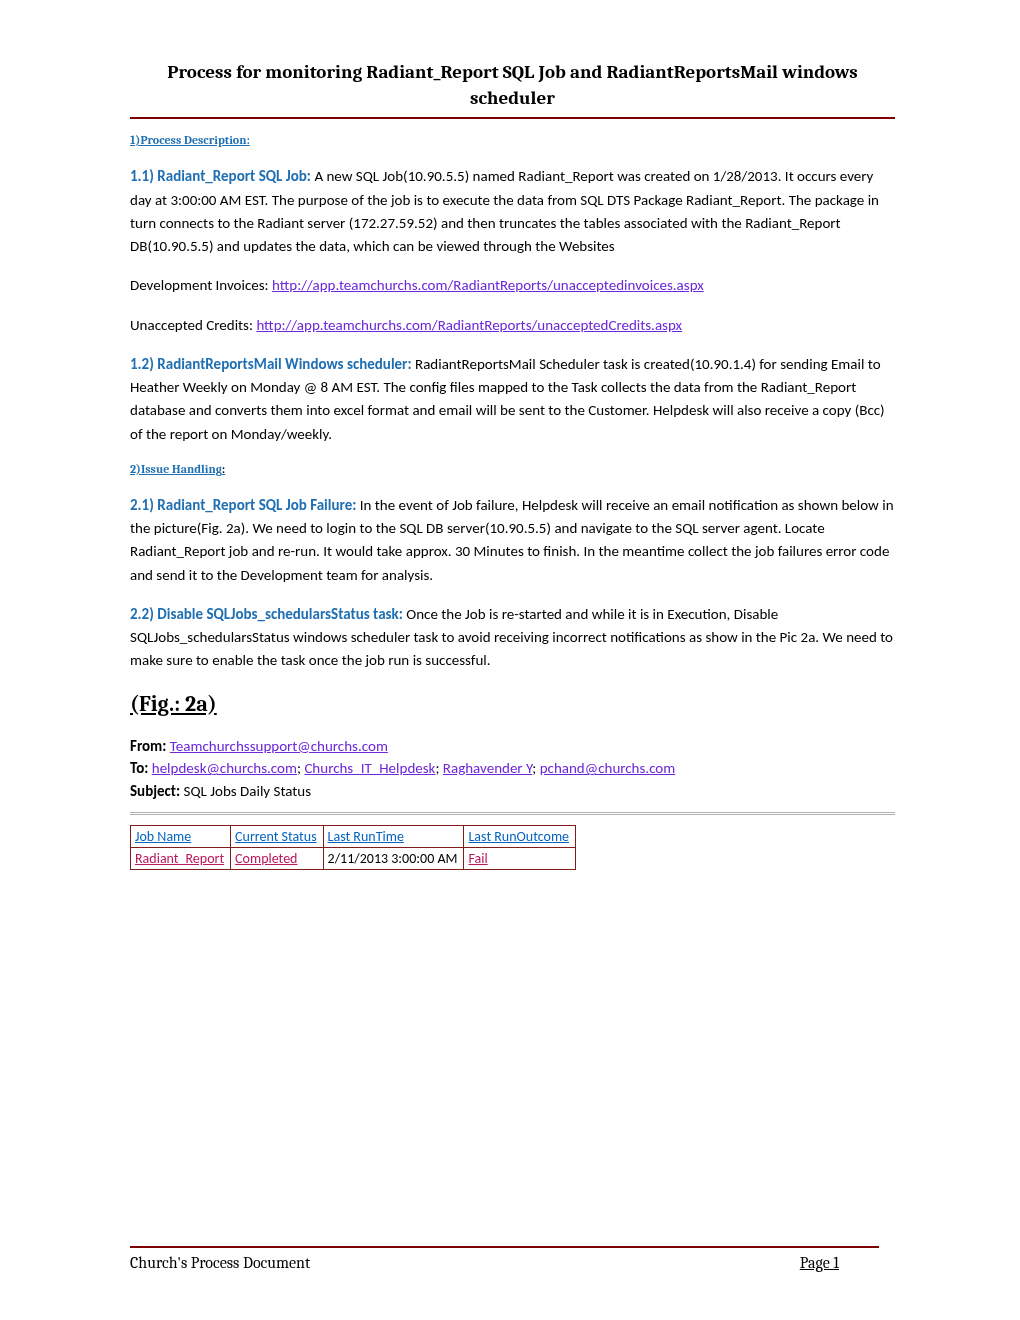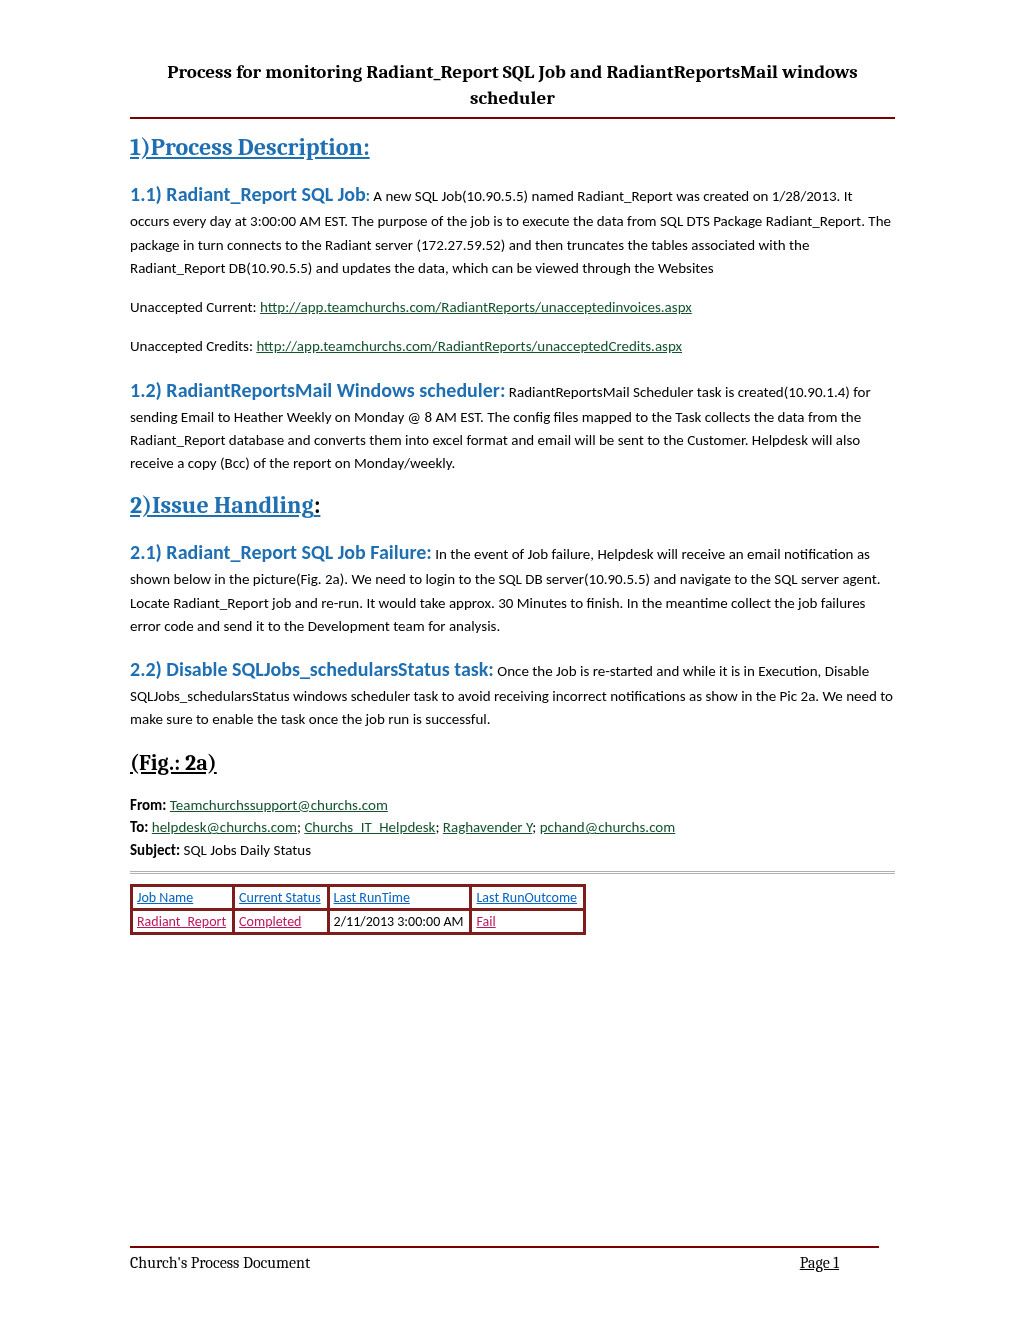--- a/index.html
+++ b/index.html
@@ -24,46 +24,46 @@
       margin-bottom: 6px;
     }
     .title-divider {
       border: none;
       border-top: 2px solid #7d0000;
       margin: 0 0 10px 0;
     }
     .section-heading {
       color: #1f6fb3;
       font-family: Cambria, Georgia, serif;
-      font-size: 24px;
+      font-size: 12px;
       font-weight: bold;
       text-decoration: underline;
       margin: 14px 0 18px 0;
     }
     .section-heading-colon {
       color: #000;
       text-decoration: none;
     }
     .para {
       font-size: 15px;
       line-height: 1.55;
       margin: 0 0 16px 0;
       color: #000;
     }
     .sub-lead {
       color: #1f6fb3;
       font-weight: bold;
-      font-size: 20px;
+      font-size: 15px;
     }
     .sub-lead-colon {
       color: #1f6fb3;
       font-weight: bold;
     }
     a.doc-link {
-      color: #14532d;
+      color: #6d28d9;
       text-decoration: underline;
     }
     .fig-caption {
       font-family: Cambria, Georgia, serif;
       font-weight: bold;
       font-size: 22px;
       text-decoration: underline;
       margin: 18px 0 18px 0;
     }
     .email-block {
@@ -82,21 +82,21 @@
     .divider-thin2 {
       border: none;
       border-top: 1px solid #b0b0b0;
       margin: 0 0 10px 0;
     }
     table.status-table {
       border-collapse: collapse;
       font-size: 14px;
     }
     table.status-table td {
-      border: 3px solid #7f1d1d;
+      border: 1px solid #7f1d1d;
       padding: 2px 6px 2px 4px;
       vertical-align: top;
     }
     table.status-table thead td {
       color: #0563c1;
       text-decoration: underline;
     }
     table.status-table tbody td.link-cell {
       color: #be185d;
       text-decoration: underline;
@@ -136,21 +136,21 @@
   <div class="doc-title">Process for monitoring Radiant_Report SQL Job and RadiantReportsMail windows scheduler</div>
   <hr class="title-divider">
 
   <div class="section-heading">1)Process Description:</div>
 
   <p class="para">
     <span class="sub-lead">1.1) Radiant_Report SQL Job</span><span class="sub-lead-colon">:</span><span> A new SQL Job(10.90.5.5) named Radiant_Report was created on 1/28/2013. It occurs every day at 3:00:00 AM EST. The purpose of the job is to execute the data from SQL DTS Package Radiant_Report. The package in turn connects to the Radiant server (172.27.59.52) and then truncates the tables associated with the Radiant_Report DB(10.90.5.5) and updates the data, which can be viewed through the Websites</span>
   </p>
 
   <p class="para">
-    <span>Unaccepted Current: </span><a href="#" class="doc-link">http://app.teamchurchs.com/RadiantReports/unacceptedinvoices.aspx</a>
+    <span>Development Invoices: </span><a href="#" class="doc-link">http://app.teamchurchs.com/RadiantReports/unacceptedinvoices.aspx</a>
   </p>
 
   <p class="para">
     <span>Unaccepted Credits:  </span><a href="#" class="doc-link">http://app.teamchurchs.com/RadiantReports/unacceptedCredits.aspx</a>
   </p>
 
   <p class="para">
     <span class="sub-lead">1.2) RadiantReportsMail Windows scheduler:</span><span> RadiantReportsMail Scheduler task is created(10.90.1.4) for sending Email to Heather Weekly on Monday @ 8 AM EST. The config files mapped to the Task collects the data from the Radiant_Report database and converts them into excel format and email will be sent to the Customer. Helpdesk will also receive a copy (Bcc) of the report on Monday/weekly.</span>
   </p>
 

